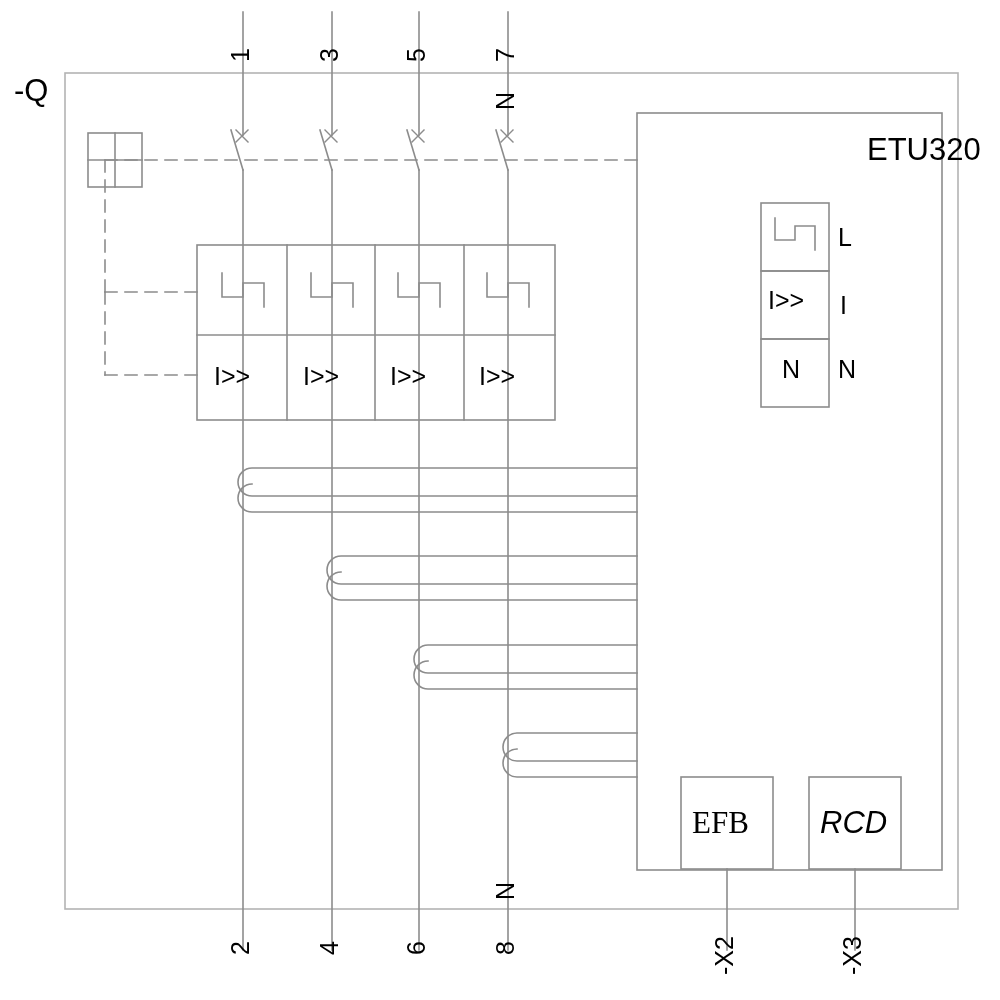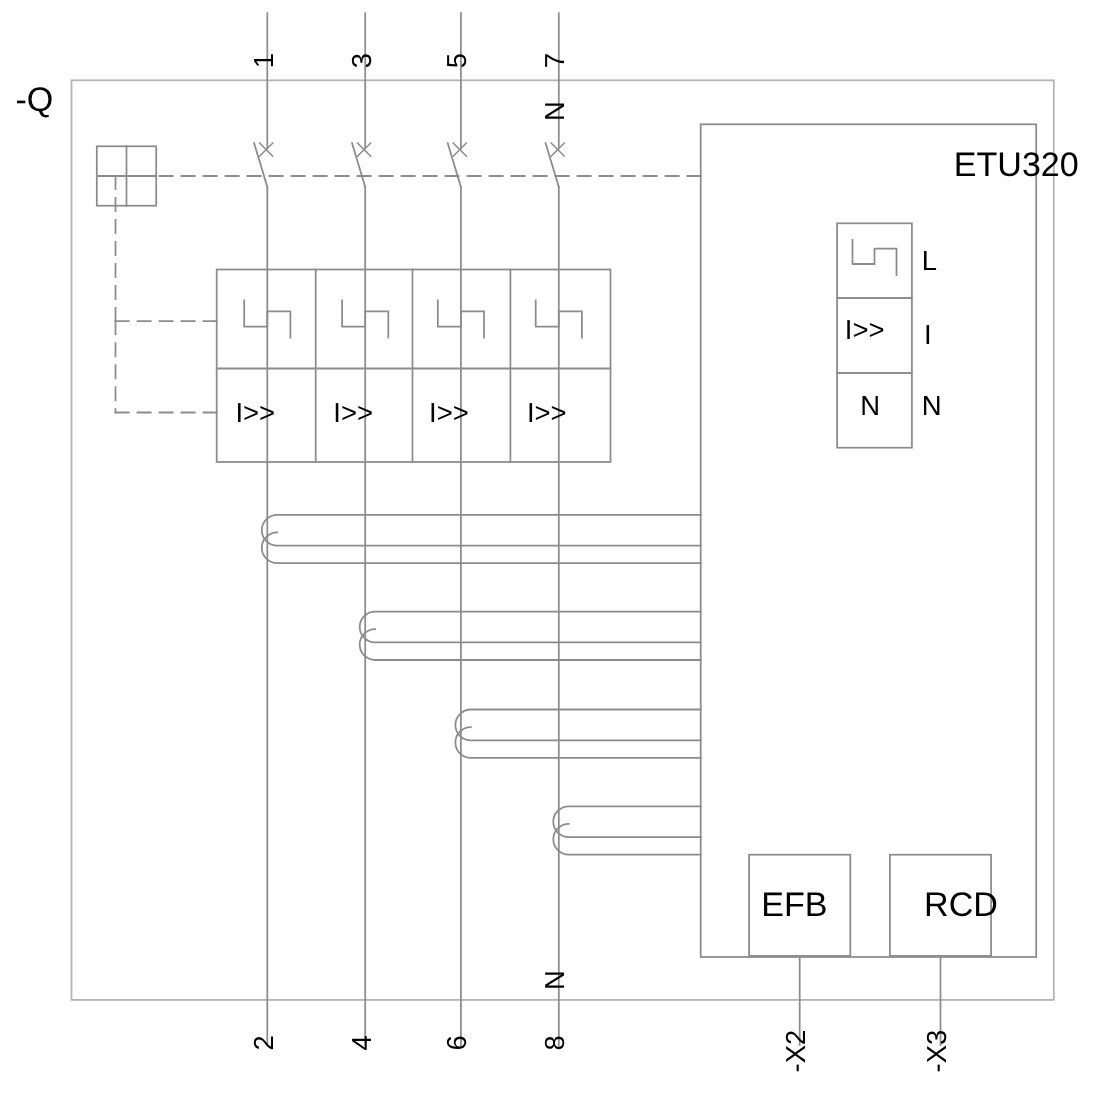--- a/index.html
+++ b/index.html
@@ -148,19 +148,19 @@
 
   <div class="lbl t-big" style="left:867px; top:134px;">ETU320</div>
 
   <div class="lbl t-med" style="left:768px; top:288px;">I&gt;&gt;</div>
   <div class="lbl t-med" style="left:782px; top:357px;">N</div>
 
   <div class="lbl t-med" style="left:838px; top:225px;">L</div>
   <div class="lbl t-med" style="left:840px; top:293px;">I</div>
   <div class="lbl t-med" style="left:838px; top:357px;">N</div>
 
-  <div class="lbl t-big" style="left:692px; top:807px;">EFB</div>
-  <div class="lbl t-big" style="left:840px; top:807px;">RCD</div>
+  <div class="lbl t-big" style="left:692px; top:807px;font-family:Liberation Serif, serif;">EFB</div>
+  <div class="lbl t-big" style="left:820px; top:807px;font-style:italic;">RCD</div>
 
   <div class="lbl t-med rot" style="left:712px; top:975px;">-X2</div>
   <div class="lbl t-med rot" style="left:840px; top:975px;">-X3</div>
 
 </div>
 
 </body></html>

